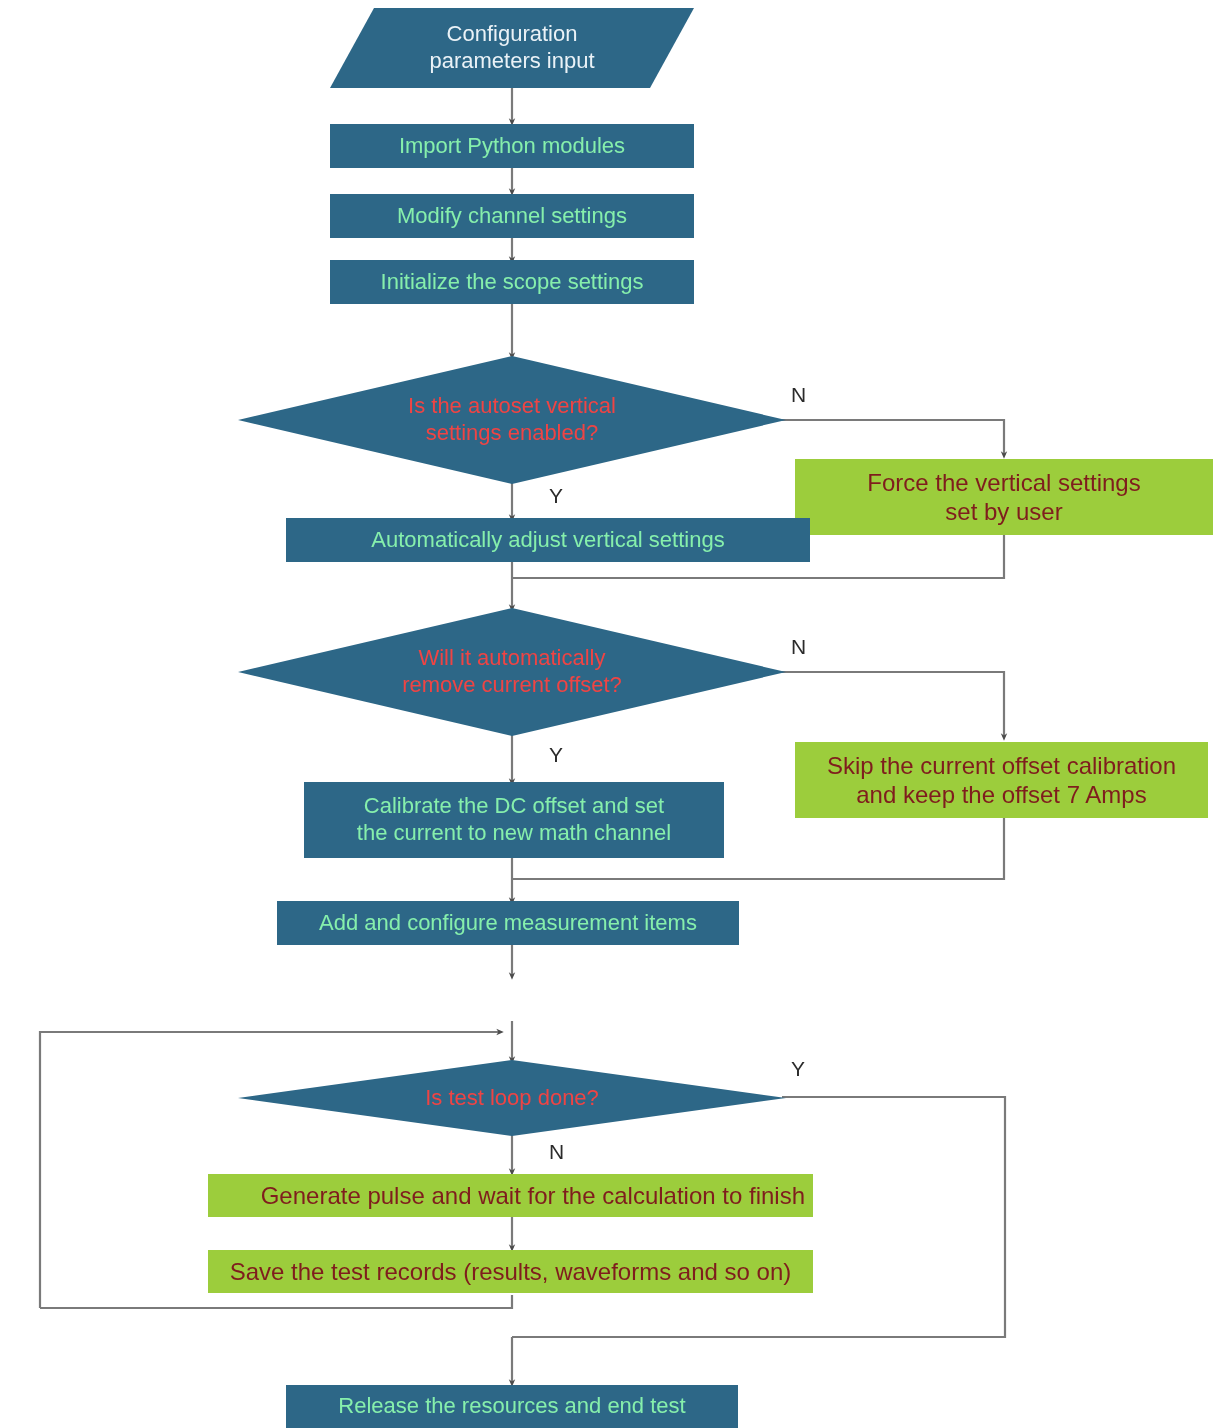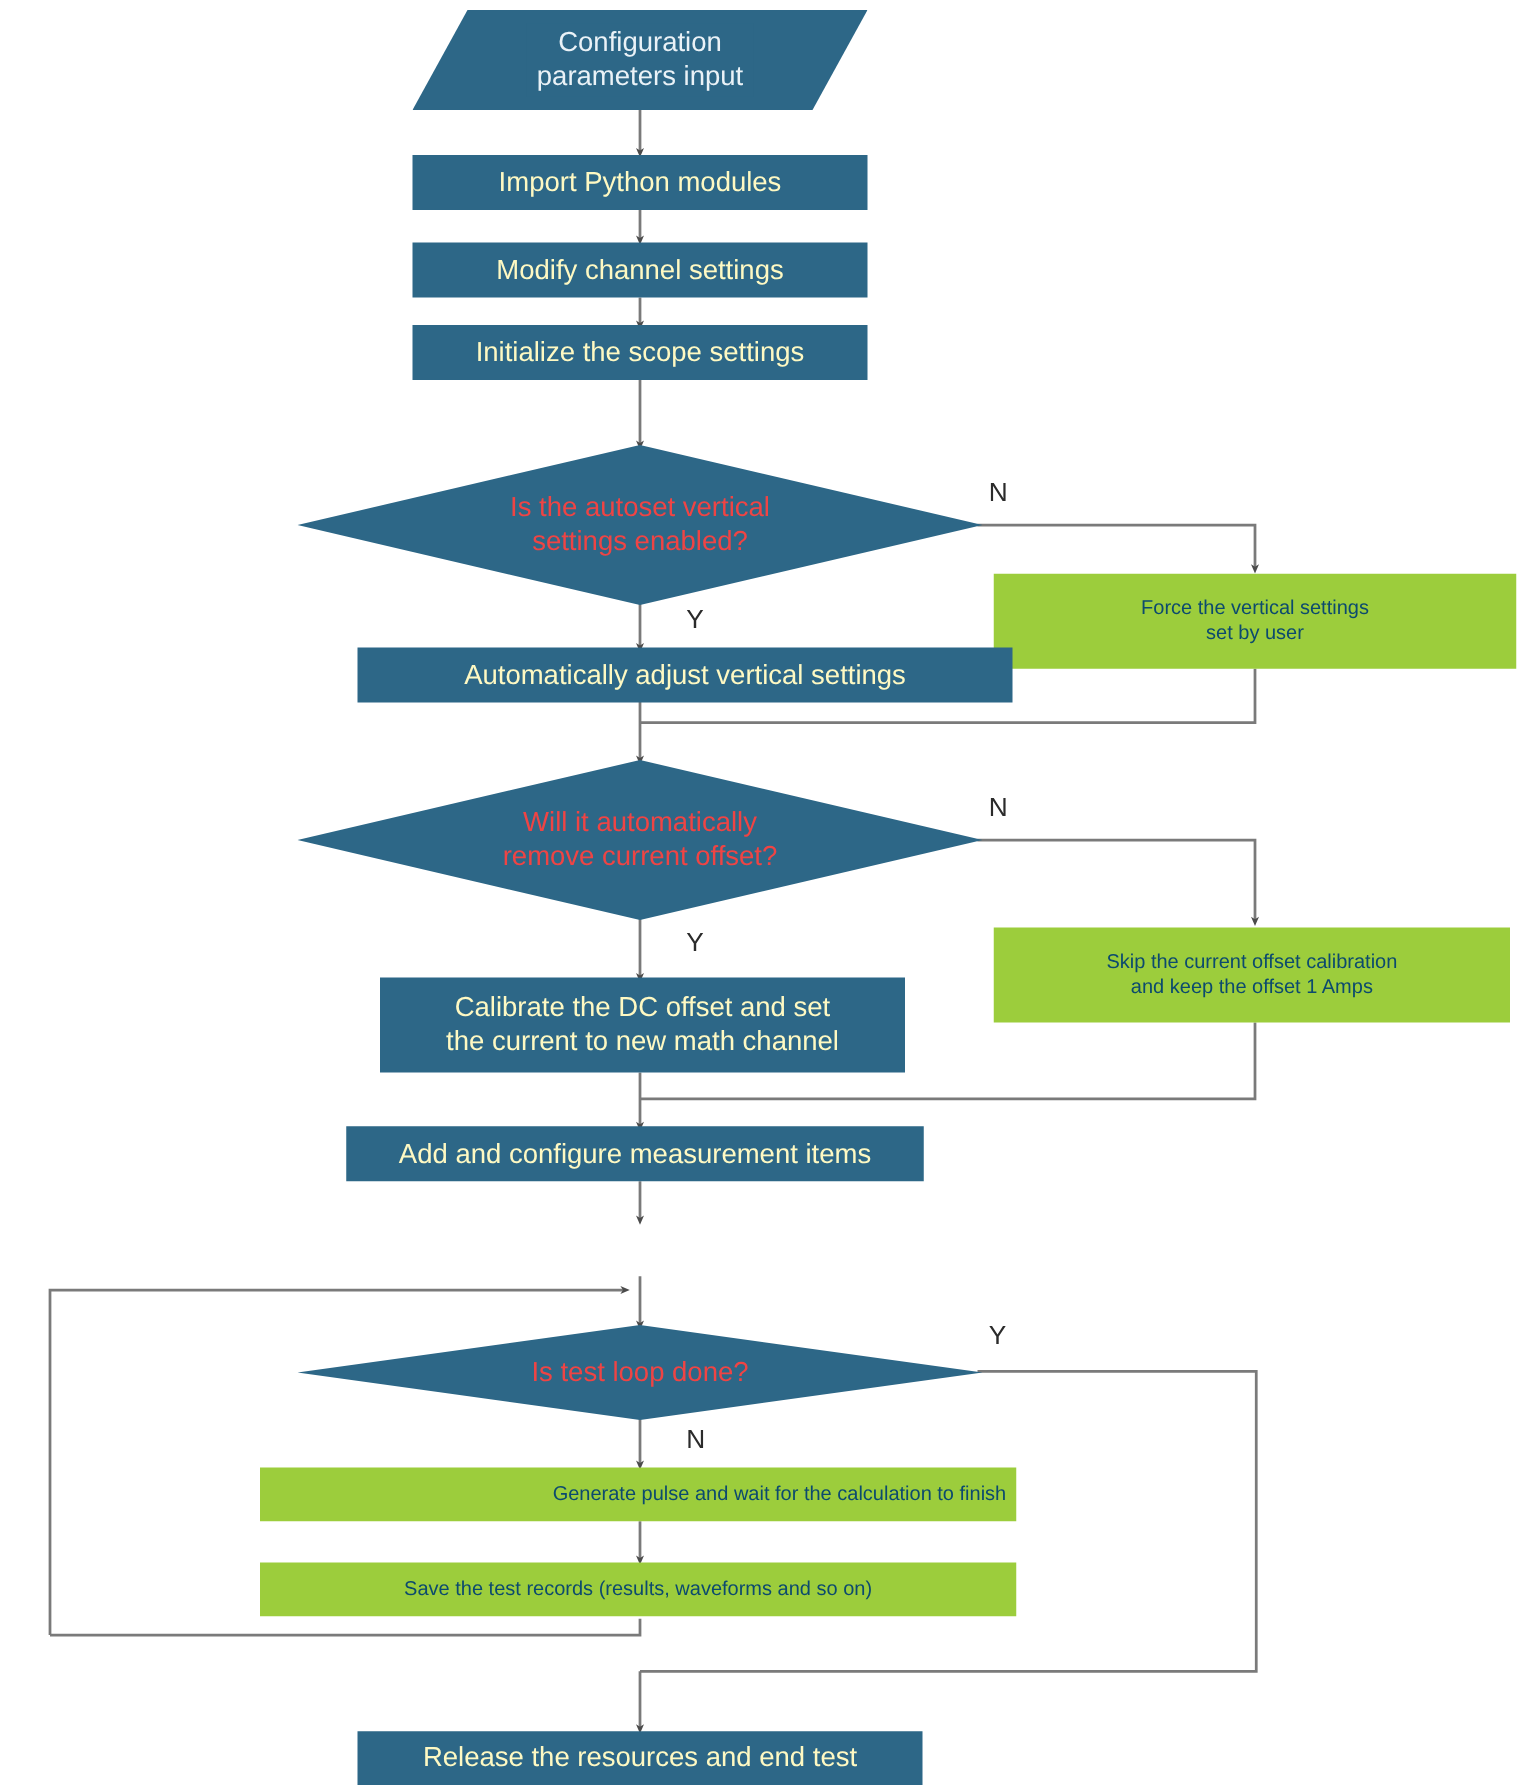--- a/index.html
+++ b/index.html
@@ -29,28 +29,28 @@
     position: absolute;
     display: flex;
     align-items: center;
     justify-content: center;
     text-align: center;
     box-sizing: border-box;
     line-height: 1.22;
   }
   .proc-blue {
     background: #2d6787;
-    color: #fef9c3;
+    color: #86efac;
     font-size: 22px;
     padding: 2px 8px;
   }
   .proc-green {
     background: #9ccd3c;
-    color: #0c4a6e;
-    font-size: 16px;
+    color: #7f1d1d;
+    font-size: 24px;
     padding: 2px 8px;
   }
   .para-blue {
     color: #eaf2f7;
     font-size: 22px;
     background: #2d6787;
     padding: 2px 8px;
   }
   .diamond-wrap {
     position: absolute;
@@ -178,21 +178,21 @@
   <div class="diamond-wrap" style="left:238px; top:608px; width:548px; height:128px;">
     <svg width="548" height="128" viewBox="0 0 548 128" xmlns="http://www.w3.org/2000/svg">
       <polygon points="274,0 548,64 274,128 0,64" fill="#2d6787"></polygon>
     </svg>
     <div class="diamond-label" style="white-space:pre-line;">Will it automatically
 remove current offset?</div>
   </div>
 
   <div class="node proc-green" style="left:795px; top:742px; width:413px; height:76px; white-space:pre-line;">
     <span>Skip the current offset calibration
-and keep the offset 1 Amps</span>
+and keep the offset 7 Amps</span>
   </div>
 
   <div class="node proc-blue" style="left:304px; top:782px; width:420px; height:76px; white-space:pre-line;">
     <span>Calibrate the DC offset and set
 the current to new math channel</span>
   </div>
 
   <div class="node proc-blue" style="left:277px; top:901px; width:462px; height:44px;">
     <span>Add and configure measurement items</span>
   </div>

